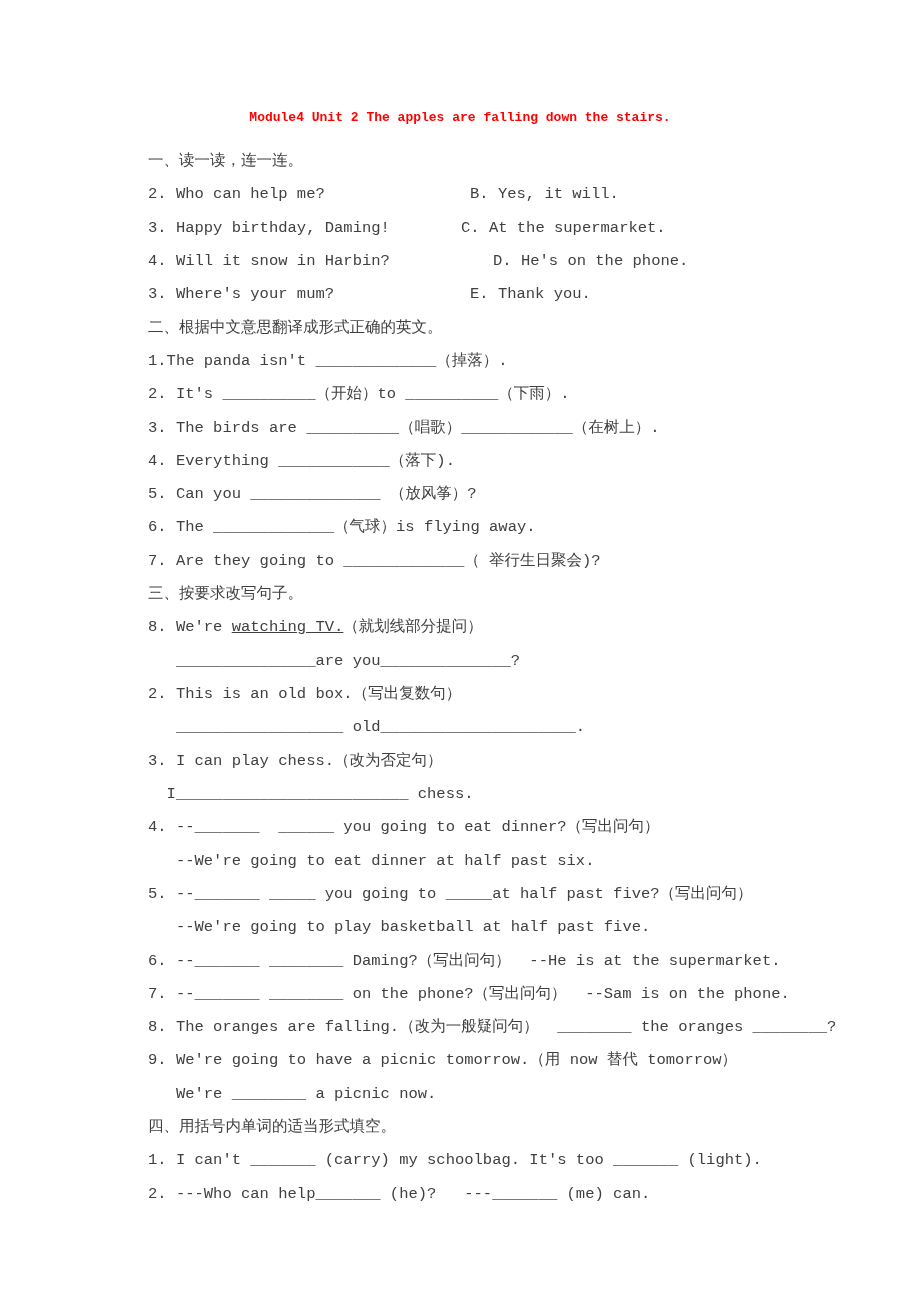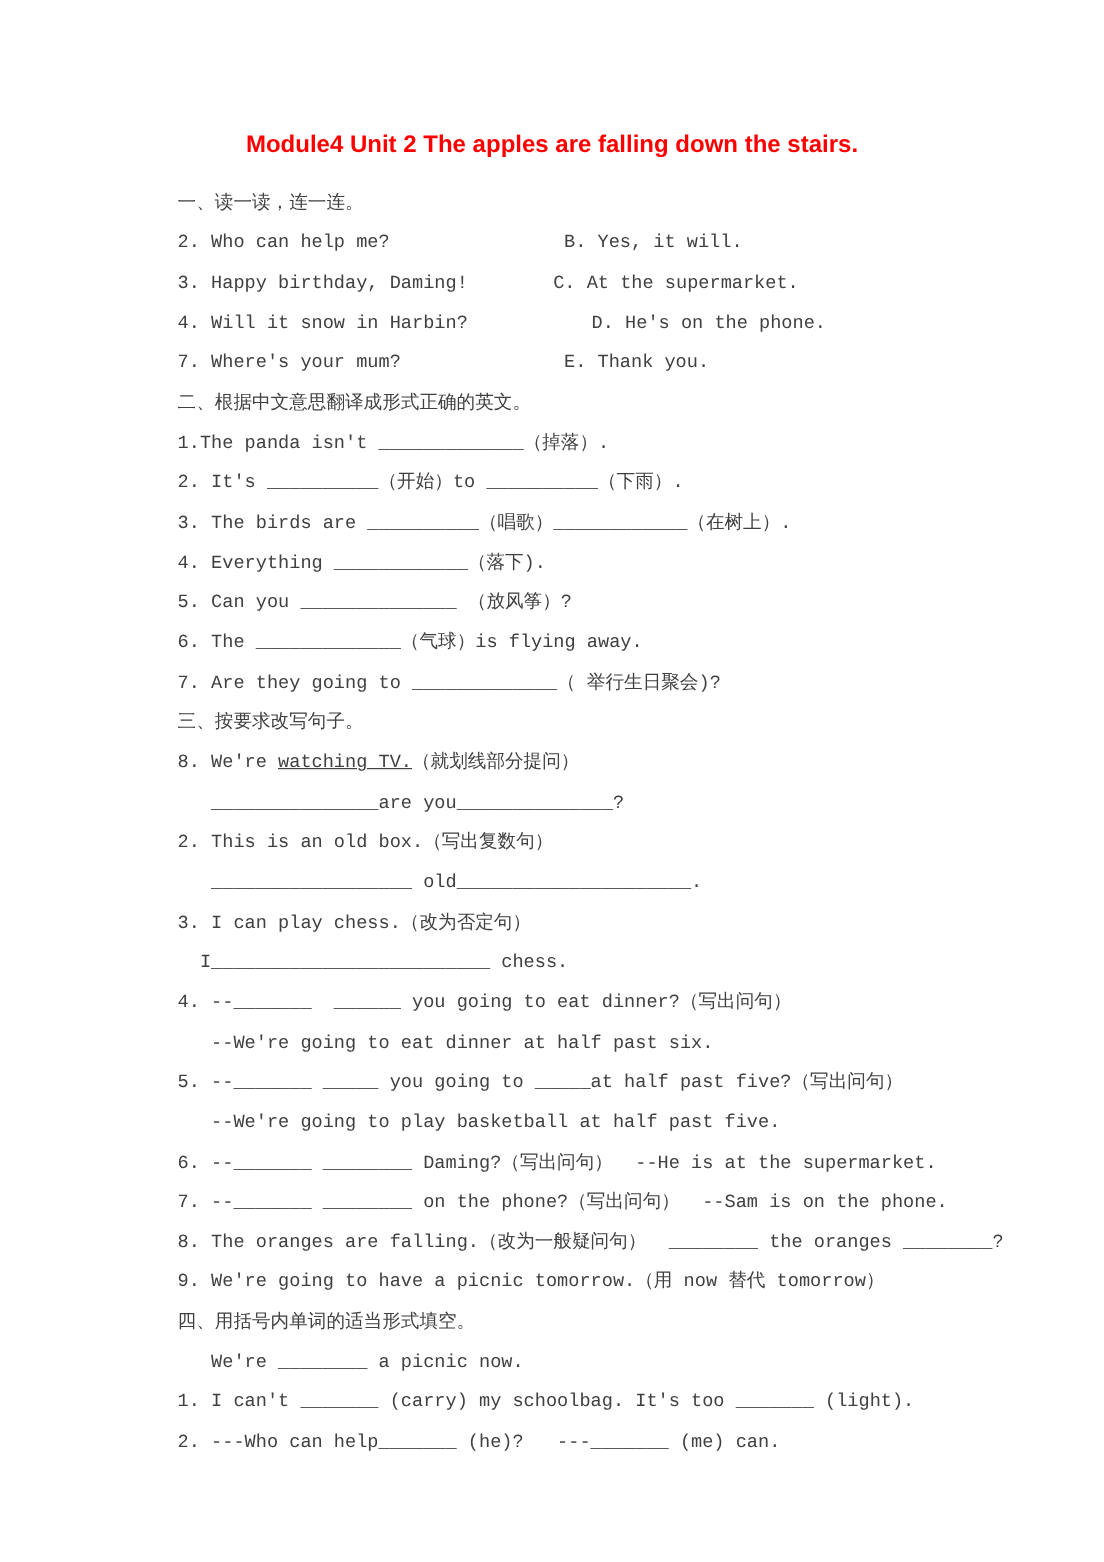--- a/index.html
+++ b/index.html
@@ -10,23 +10,23 @@
     width: 920px;
   }
   .page {
     padding: 110px 148px 60px 148px;
     box-sizing: border-box;
   }
   .title {
     color: #ff0000;
     font-weight: bold;
     text-align: center;
-    font-size: 20px;
+    font-size: 13px;
     margin-bottom: 20px;
-    font-family: Liberation Sans, sans-serif;
+    font-family: Liberation Mono, monospace;
   }
   .line {
     color: #404040;
     font-size: 15.5px;
     line-height: 2.15;
     white-space: pre;
     font-family: "SimSun", "宋体", "Courier New", monospace;
   }
   .uline {
     text-decoration: underline;
@@ -37,21 +37,21 @@
 
 <div class="page">
 
   <div class="title">Module4 Unit 2 The apples are falling down the stairs.</div>
 
   <div class="line">一、读一读，连一连。</div>
 
   <div class="line"><span style="display:inline-block;width:322px">2. Who can help me?</span><span>B. Yes, it will.</span></div>
   <div class="line"><span style="display:inline-block;width:313px">3. Happy birthday, Daming!</span><span>C. At the supermarket.</span></div>
   <div class="line"><span style="display:inline-block;width:345px">4. Will it snow in Harbin?</span><span>D. He's on the phone.</span></div>
-  <div class="line"><span style="display:inline-block;width:322px">7. Where's your mum?</span><span>E. Thank you.</span></div>
+  <div class="line"><span style="display:inline-block;width:322px">3. Where's your mum?</span><span>E. Thank you.</span></div>
 
   <div class="line">二、根据中文意思翻译成形式正确的英文。</div>
   <div class="line">1.The panda isn't _____________（掉落）.</div>
   <div class="line">2. It's __________（开始）to __________（下雨）.</div>
   <div class="line">3. The birds are __________（唱歌）____________（在树上）.</div>
   <div class="line">4. Everything ____________（落下).</div>
   <div class="line">5. Can you ______________ （放风筝）?</div>
   <div class="line">6. The _____________（气球）is flying away.</div>
   <div class="line">7. Are they going to _____________（ 举行生日聚会)?</div>
 
@@ -63,19 +63,19 @@
   <div class="line">3. I can play chess.（改为否定句）</div>
   <div class="line">  I_________________________ chess.</div>
   <div class="line">4. --_______  ______ you going to eat dinner?（写出问句）</div>
   <div class="line">   --We're going to eat dinner at half past six.</div>
   <div class="line">5. --_______ _____ you going to _____at half past five?（写出问句）</div>
   <div class="line">   --We're going to play basketball at half past five.</div>
   <div class="line">6. --_______ ________ Daming?（写出问句）  --He is at the supermarket.</div>
   <div class="line">7. --_______ ________ on the phone?（写出问句）  --Sam is on the phone.</div>
   <div class="line">8. The oranges are falling.（改为一般疑问句）  ________ the oranges ________?</div>
   <div class="line">9. We're going to have a picnic tomorrow.（用 now 替代 tomorrow）</div>
+  <div class="line">   We're ________ a picnic now.</div>
+
   <div class="line">四、用括号内单词的适当形式填空。</div>
-
-  <div class="line">   We're ________ a picnic now.</div>
   <div class="line">1. I can't _______ (carry) my schoolbag. It's too _______ (light).</div>
   <div class="line">2. ---Who can help_______ (he)?   ---_______ (me) can.</div>
 
 </div>
 
 </body></html>

